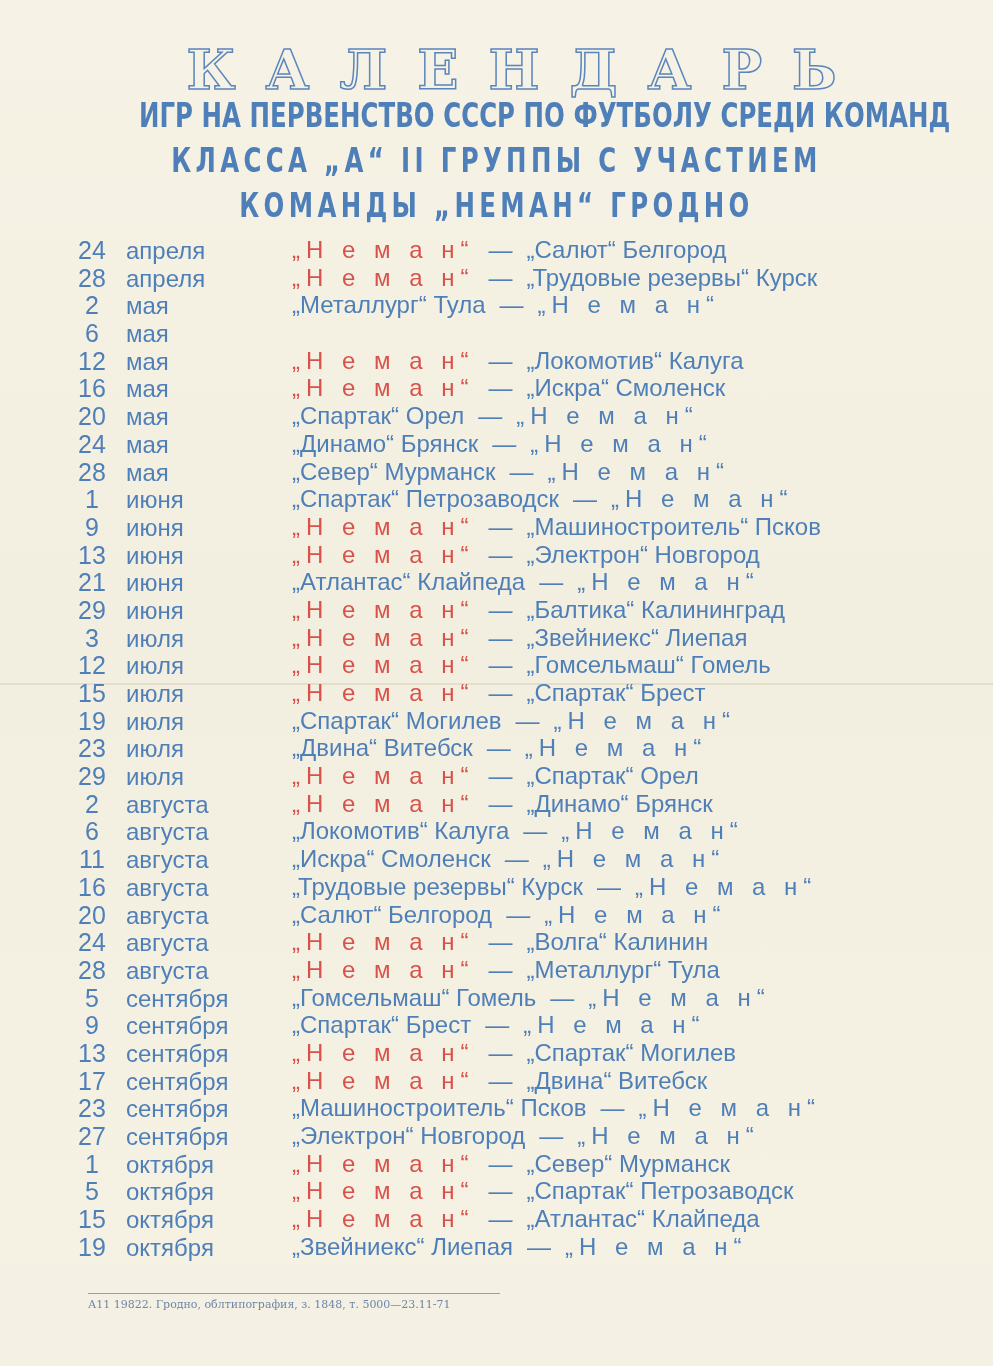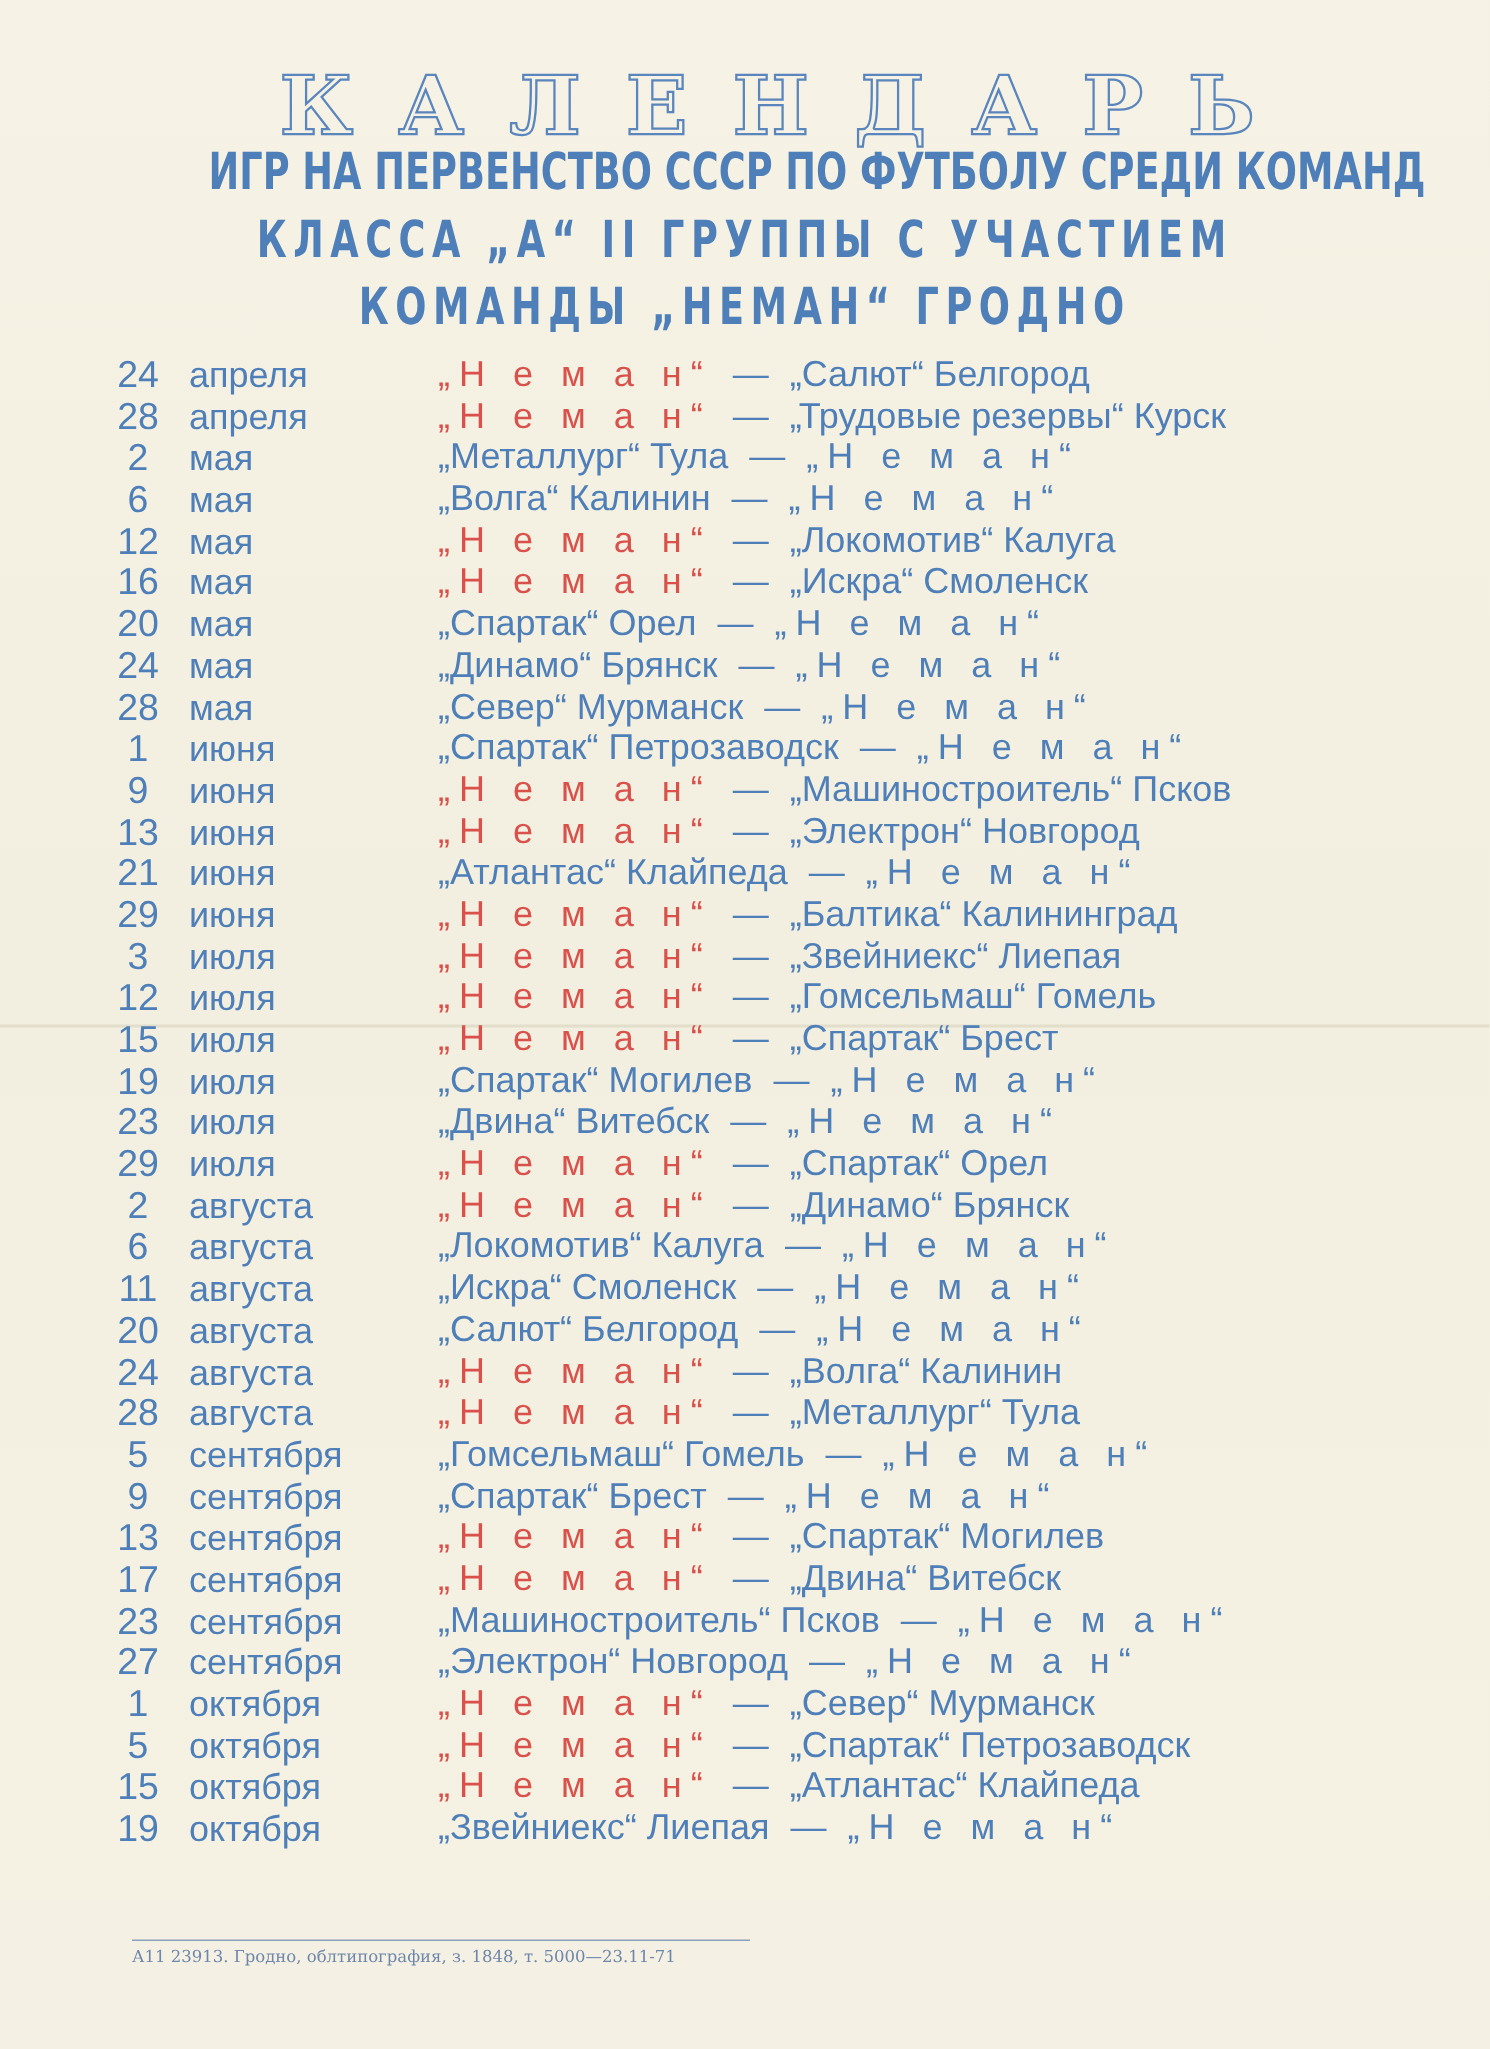--- a/index.html
+++ b/index.html
@@ -42,21 +42,20 @@
       <div class="row">
         <span class="date"><span class="day">28</span><span class="month">апреля</span></span>
         <span class="match"><span class="neman home">„Н е м а н“</span><span class="dash">—</span><span>„Трудовые резервы“ Курск</span></span>
       </div>
       <div class="row">
         <span class="date"><span class="day">2</span><span class="month">мая</span></span>
         <span class="match"><span>„Металлург“ Тула</span><span class="dash">—</span><span class="neman">„Н е м а н“</span></span>
       </div>
       <div class="row">
         <span class="date"><span class="day">6</span><span class="month">мая</span></span>
-        <span class="match"><span>„Волга“ Калинин</span><span class="dash">—</span><span class="neman">„Н е м а н“</span></span>
       </div>
       <div class="row">
         <span class="date"><span class="day">12</span><span class="month">мая</span></span>
         <span class="match"><span class="neman home">„Н е м а н“</span><span class="dash">—</span><span>„Локомотив“ Калуга</span></span>
       </div>
       <div class="row">
         <span class="date"><span class="day">16</span><span class="month">мая</span></span>
         <span class="match"><span class="neman home">„Н е м а н“</span><span class="dash">—</span><span>„Искра“ Смоленск</span></span>
       </div>
       <div class="row">
@@ -121,20 +120,24 @@
       </div>
       <div class="row">
         <span class="date"><span class="day">6</span><span class="month">августа</span></span>
         <span class="match"><span>„Локомотив“ Калуга</span><span class="dash">—</span><span class="neman">„Н е м а н“</span></span>
       </div>
       <div class="row">
         <span class="date"><span class="day">11</span><span class="month">августа</span></span>
         <span class="match"><span>„Искра“ Смоленск</span><span class="dash">—</span><span class="neman">„Н е м а н“</span></span>
       </div>
       <div class="row">
+        <span class="date"><span class="day">16</span><span class="month">августа</span></span>
+        <span class="match"><span>„Трудовые резервы“ Курск</span><span class="dash">—</span><span class="neman">„Н е м а н“</span></span>
+      </div>
+      <div class="row">
         <span class="date"><span class="day">20</span><span class="month">августа</span></span>
         <span class="match"><span>„Салют“ Белгород</span><span class="dash">—</span><span class="neman">„Н е м а н“</span></span>
       </div>
       <div class="row">
         <span class="date"><span class="day">24</span><span class="month">августа</span></span>
         <span class="match"><span class="neman home">„Н е м а н“</span><span class="dash">—</span><span>„Волга“ Калинин</span></span>
       </div>
       <div class="row">
         <span class="date"><span class="day">28</span><span class="month">августа</span></span>
         <span class="match"><span class="neman home">„Н е м а н“</span><span class="dash">—</span><span>„Металлург“ Тула</span></span>
@@ -175,14 +178,14 @@
         <span class="date"><span class="day">15</span><span class="month">октября</span></span>
         <span class="match"><span class="neman home">„Н е м а н“</span><span class="dash">—</span><span>„Атлантас“ Клайпеда</span></span>
       </div>
       <div class="row">
         <span class="date"><span class="day">19</span><span class="month">октября</span></span>
         <span class="match"><span>„Звейниекс“ Лиепая</span><span class="dash">—</span><span class="neman">„Н е м а н“</span></span>
       </div>
     </div>
 
   <div class="footer-rule"></div>
-  <div class="footer">А11 23913. Гродно, облтипография, з. 1848, т. 5000—23.11-71</div>
+  <div class="footer">А11 19822. Гродно, облтипография, з. 1848, т. 5000—23.11-71</div>
 </div>
 
 </body></html>

